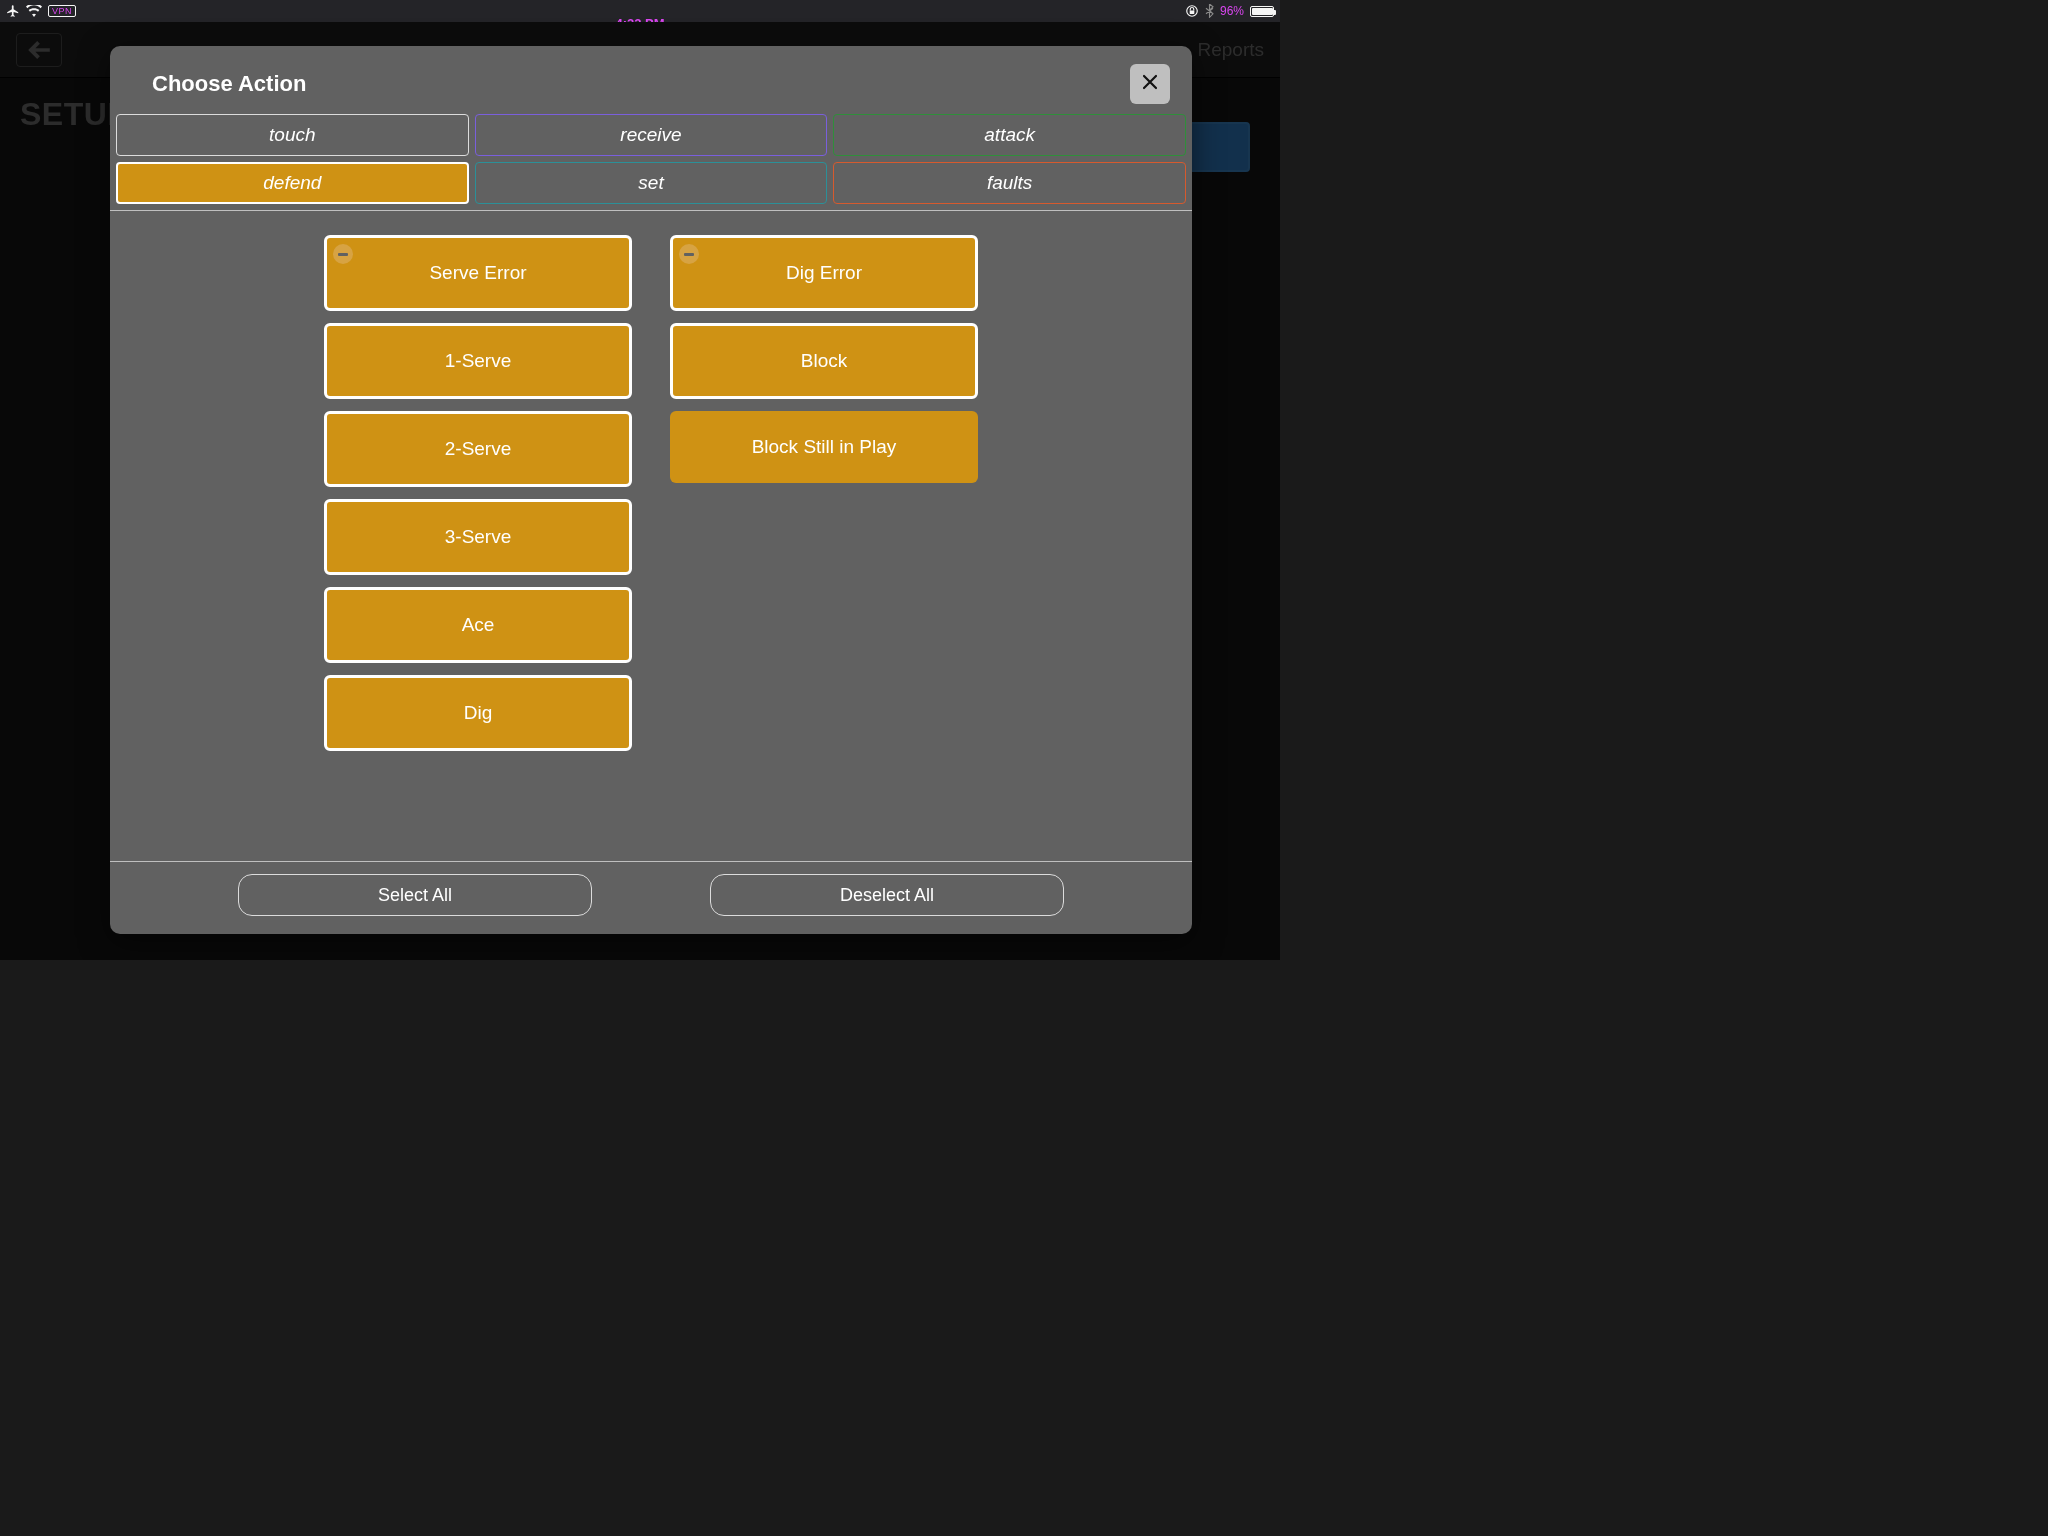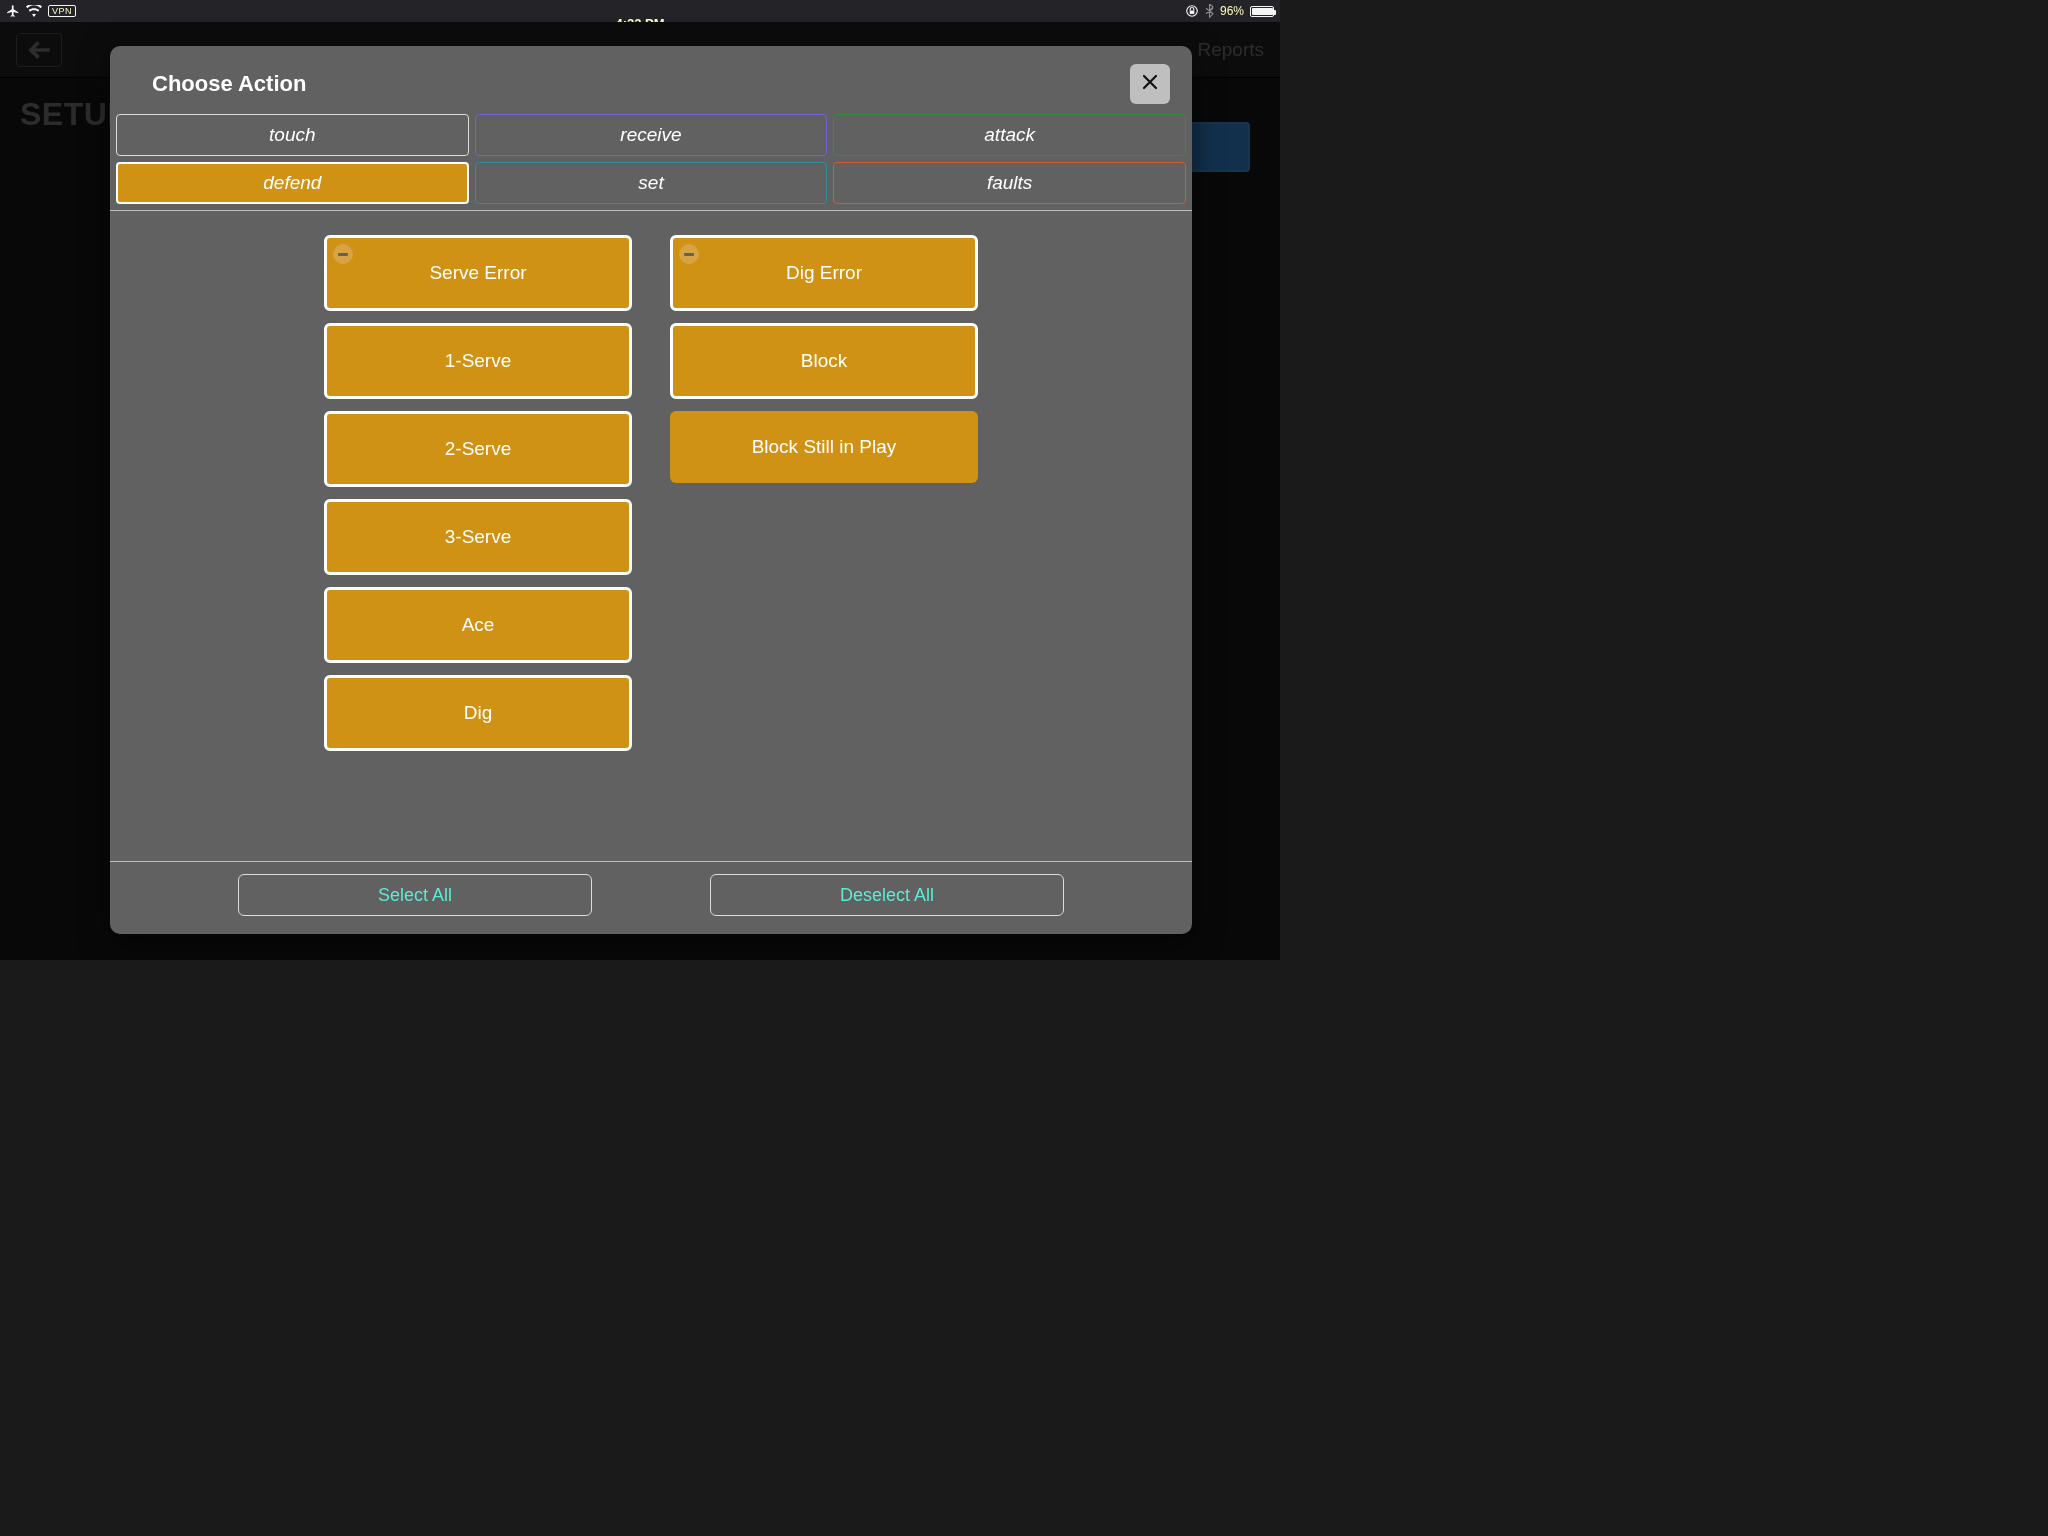--- a/index.html
+++ b/index.html
@@ -13,21 +13,21 @@
     overflow: hidden;
   }
 
   
   .status-bar {
     height: 22px;
     background: #242428;
     display: flex;
     align-items: center;
     justify-content: space-between;
-    color: #fef9c3;
+    color: #d946ef;
     font-size: 12px;
     padding: 0 6px;
   }
   .status-left, .status-right {
     display: flex;
     align-items: center;
     gap: 6px;
   }
   .status-center {
     position: absolute;
@@ -237,23 +237,23 @@
     border-top: 1px solid #bfbfbf;
     padding: 12px 0 18px 0;
     display: flex;
     justify-content: center;
     gap: 118px;
   }
   .footer-btn {
     width: 354px;
     height: 42px;
     border: 1.5px solid #dcdcdc;
-    border-radius: 6px;
+    border-radius: 14px;
     background: #616161;
-    color: #5eead4;
+    color: #ffffff;
     font-size: 18px;
     display: flex;
     align-items: center; justify-content: center;
     cursor: pointer;
   }
 </style>
 </head>
 <body>
 
 <div class="status-bar">

